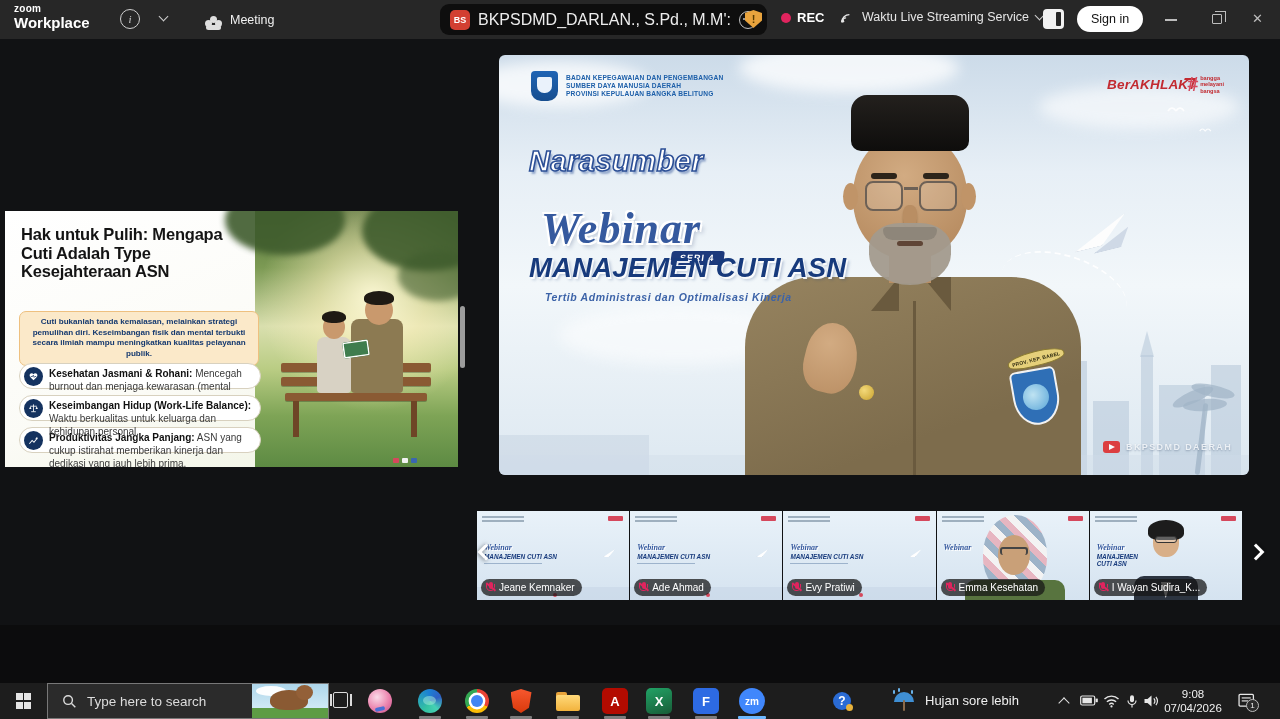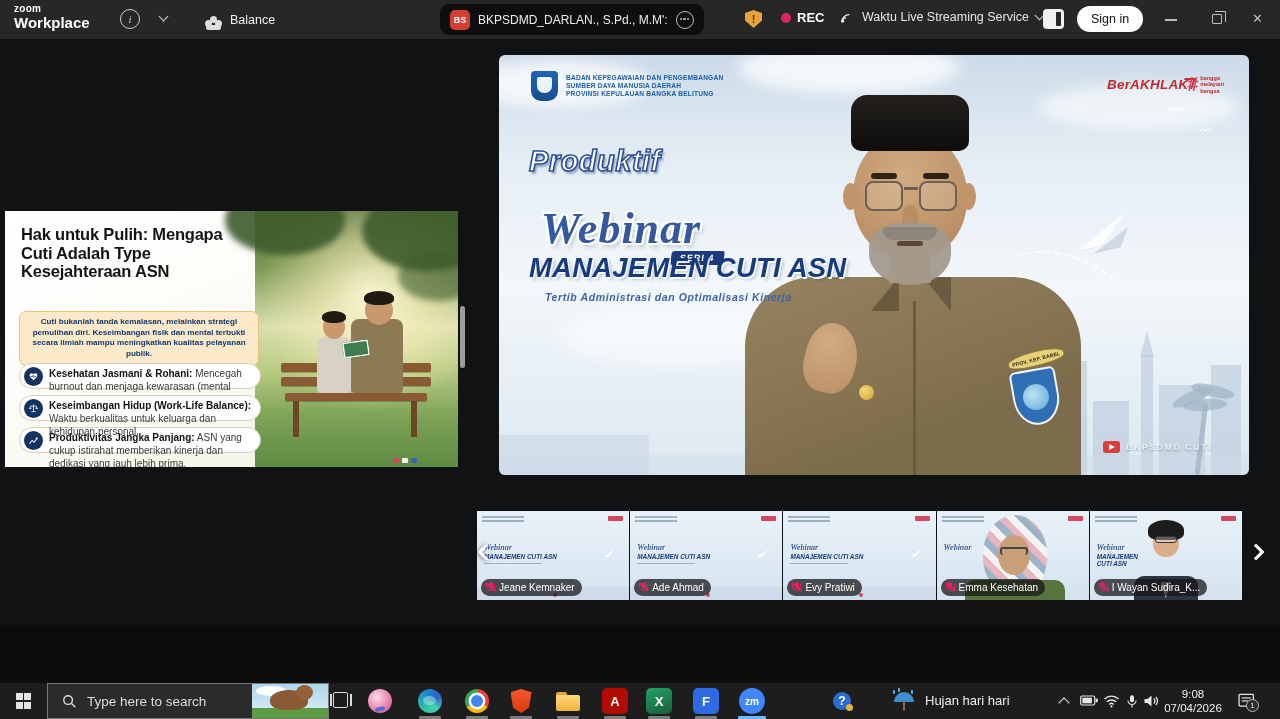--- a/index.html
+++ b/index.html
@@ -14,21 +14,21 @@
 .info-btn{position:absolute;left:120px;top:9px;width:20px;height:20px;border:1.4px solid #cfcfcf;border-radius:50%;color:#cfcfcf;font-size:11px;font-style:italic;font-family:"Liberation Serif",serif;display:flex;align-items:center;justify-content:center}
 .chev{display:inline-block;width:7px;height:7px;border-left:1.6px solid #cfcfcf;border-bottom:1.6px solid #cfcfcf;transform:rotate(-45deg)}
 .chev-down-top{position:absolute;left:160px;top:13px}
 .meeting-tab{position:absolute;left:205px;top:0;height:39px;display:flex;align-items:center;gap:7px;font-size:12.5px;color:#f0f0f0}
 .ppl-ico{width:18px;height:14px;position:relative}
 .ppl-ico i{position:absolute;bottom:0;width:7px;height:7px;background:#dedede;border-radius:50%}
 .ppl-ico i:nth-child(1){left:0}.ppl-ico i:nth-child(2){left:5px;bottom:4px}.ppl-ico i:nth-child(3){left:10px}
 .ppl-ico em{position:absolute;bottom:-3px;left:1px;width:15px;height:5px;background:#dedede;border-radius:3px}
 .center-tab{position:absolute;left:440px;top:4px;height:31px;background:#0e0e0e;border-radius:9px;display:flex;align-items:center;padding:0 10px;gap:8px}
 .tab-avatar{width:20px;height:20px;border-radius:5px;background:#d23f31;color:#fff;font-size:9px;font-weight:bold;display:flex;align-items:center;justify-content:center}
-.tab-title{font-size:12px;color:#ededed;white-space:nowrap}
+.tab-title{font-size:16px;color:#ededed;white-space:nowrap}
 .tab-more{width:18px;height:18px;border:1.4px solid #bfbfbf;border-radius:50%;position:relative}
 .tab-more i,.tab-more i::before,.tab-more i::after{position:absolute;width:2.4px;height:2.4px;background:#bfbfbf;border-radius:50%;content:"";top:6.6px}
 .tab-more i{left:3.2px}.tab-more i::before{left:3.4px;top:0}.tab-more i::after{left:6.8px;top:0}
 .warn-shield{position:absolute;left:745px;top:10px;width:17px;height:18px;background:#e8a33d;clip-path:polygon(50% 0,100% 16%,100% 58%,50% 100%,0 58%,0 16%);display:flex;align-items:center;justify-content:center;color:#5a3c00;font-weight:bold;font-size:11px}
 .rec-wrap{position:absolute;left:781px;top:10px;display:flex;align-items:center;gap:6px;font-size:13px;font-weight:bold;color:#fff}
 .rec-dot{width:10px;height:10px;border-radius:50%;background:#e0245e}
 .stream-wrap{position:absolute;left:840px;top:9px;display:flex;align-items:center;gap:7px;font-size:12.5px;color:#e6e6e6}
 .layout-ico{position:absolute;left:1043px;top:9px;width:21px;height:20px;border-radius:4px;background:#f2f2f2;position:absolute}
 .layout-ico i{position:absolute;right:3px;top:3px;width:5px;height:14px;background:#272727;border-radius:1px}
 .signin-btn{position:absolute;left:1077px;top:6px;height:26px;padding:0 14px;background:#fff;color:#111;border-radius:14px;font-size:12.5px;display:flex;align-items:center}
@@ -203,21 +203,21 @@
     </div>
     <div class="info-btn">i</div>
     <span class="chev chev-down-top"></span>
     <div class="meeting-tab">
       <span class="ppl-ico">
           <i></i>
           <i></i>
           <i></i>
           <em></em>
         </span>
-      <span>Balance</span>
+      <span>Meeting</span>
     </div>
     <div class="center-tab">
       <span class="tab-avatar">BS</span>
       <span class="tab-title">BKPSDMD_DARLAN., S.Pd., M.M':</span>
       <span class="tab-more">
           <i></i>
         </span>
     </div>
     <div class="warn-shield">!</div>
     <div class="rec-wrap">
@@ -374,29 +374,29 @@
     </div>
     <div class="berakhlak">BerAKHLAK</div>
     <div class="bangga">
       <span class="hash">#</span>
       <span class="bl">
         <div>bangga</div>
         <div>melayani</div>
         <div>bangsa</div>
       </span>
     </div>
-    <div class="narasumber">Produktif</div>
+    <div class="narasumber">Narasumber</div>
     <div class="webinar">Webinar</div>
     <div class="seri">SERI 4</div>
     <div class="mv-title">MANAJEMEN CUTI ASN</div>
     <div class="mv-tagline">Tertib Administrasi dan Optimalisasi Kinerja</div>
 
     <div class="yt">
       <span class="play"></span>
-      <span class="ytl">BKPSDMD CUTI</span>
+      <span class="ytl">BKPSDMD DAERAH</span>
     </div>
   </div>
 
   <div class="strip">
     <div class="thumb">
       <span class="mini-bars">
           <i></i>
           <i></i>
         </span>
         <span class="mini-red"></span>
@@ -595,21 +595,21 @@
     <span class="app-under" style="left:738px;width:28px;background:#6cb8ff"></span>
 
     <div class="help-ico">?</div>
     <div class="umbrella">
       <i class="umb-top"></i>
         <i class="umb-stick"></i>
       <i class="umb-drop" style="left:0;top:0"></i>
         <i class="umb-drop" style="left:5px;top:-2px"></i>
         <i class="umb-drop" style="left:18px;top:0"></i>
     </div>
-    <span class="weather-txt">Hujan hari hari</span>
+    <span class="weather-txt">Hujan sore lebih</span>
     <span class="tray-caret"></span>
     <svg class="tray-ic" style="left:1080px" width="19" height="13" viewBox="0 0 19 13">
         <rect x="0.7" y="2" width="14" height="9" rx="1.5" fill="none" stroke="#e6e6e6" stroke-width="1.2"></rect>
         <rect x="15.6" y="4.6" width="2.2" height="3.6" fill="#e6e6e6"></rect>
         <rect x="2.4" y="3.7" width="9.5" height="5.6" fill="#e6e6e6"></rect>
       </svg>
     <svg class="tray-ic" style="left:1103px" width="17" height="14" viewBox="0 0 16 14">
         <path d="M1 5a10 10 0 0 1 14 0" fill="none" stroke="#e6e6e6" stroke-width="1.4"></path>
         <path d="M3.4 7.8a6.6 6.6 0 0 1 9.2 0" fill="none" stroke="#e6e6e6" stroke-width="1.4"></path>
         <path d="M5.8 10.4a3.2 3.2 0 0 1 4.4 0" fill="none" stroke="#e6e6e6" stroke-width="1.4"></path>

